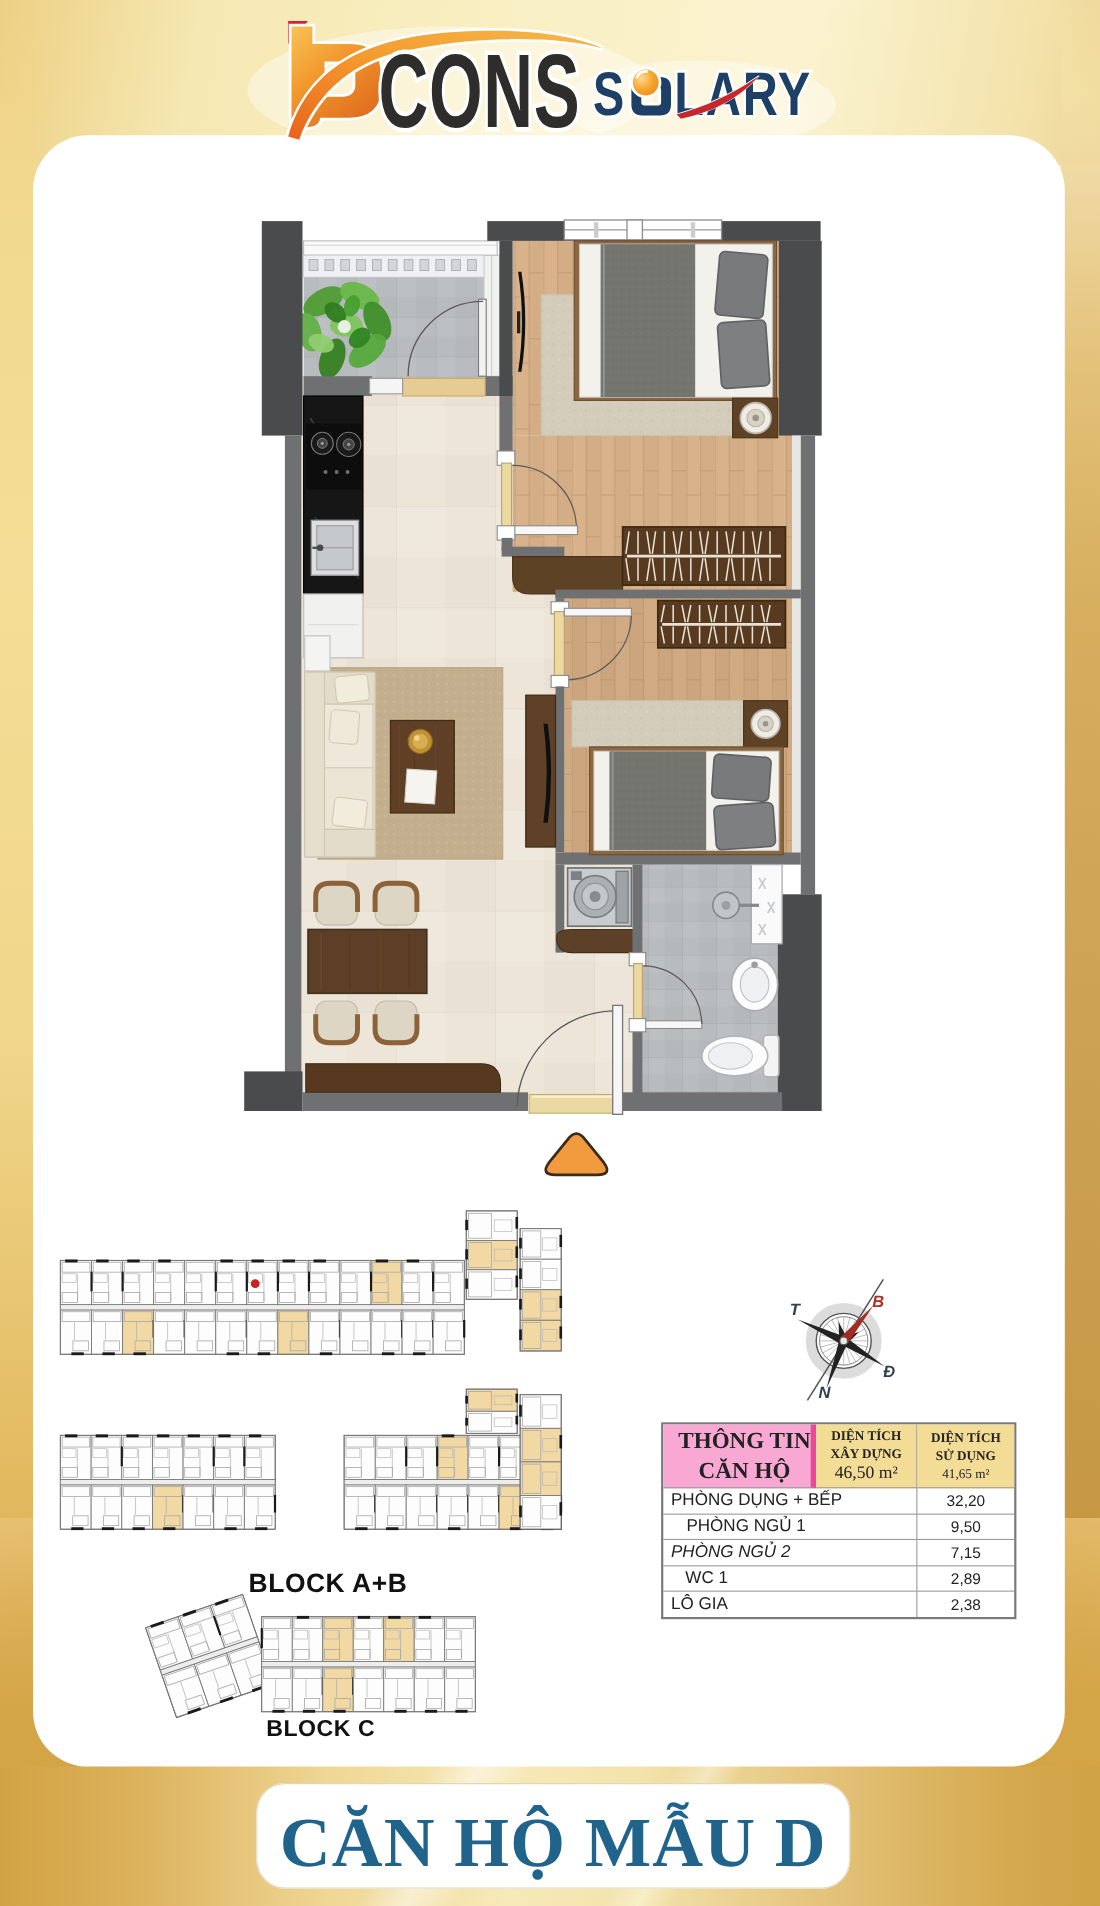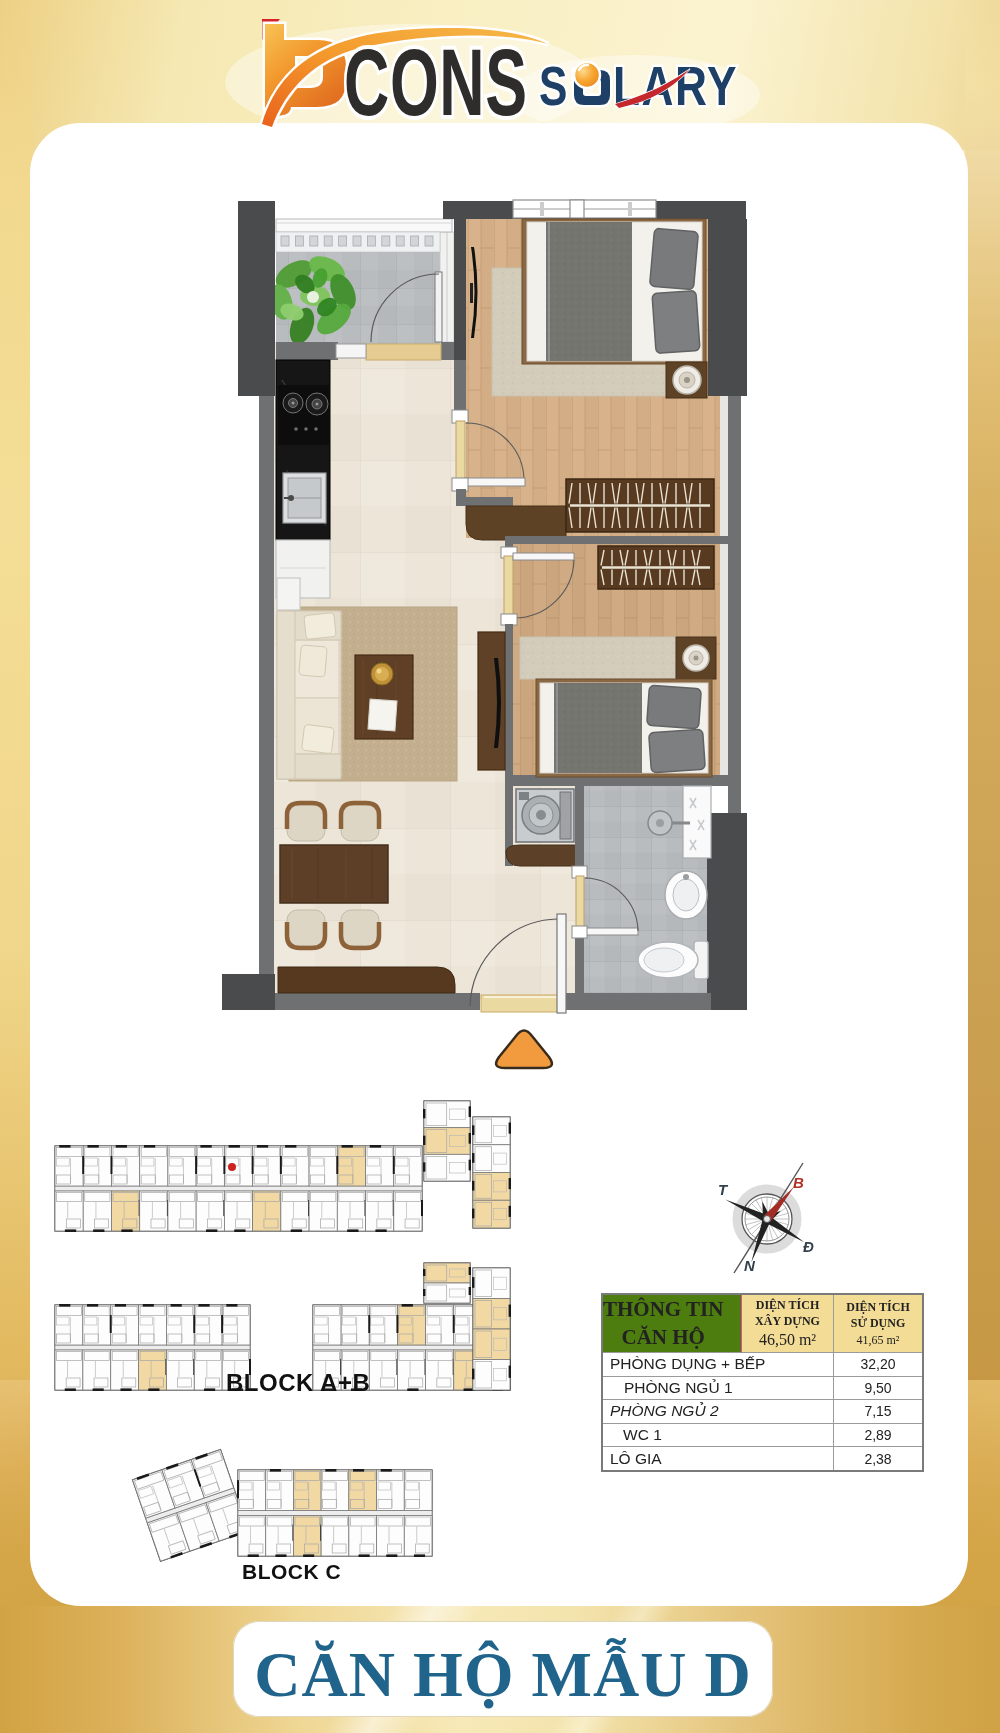--- a/index.html
+++ b/index.html
@@ -978,21 +978,21 @@
       <rect x="475" y="1331.0" width="16.650000000000002" height="26.5" fill="none" stroke="#a5a5a5" stroke-width="0.7"></rect>
       <rect x="493.35" y="1338.15" width="12.95" height="12.200000000000001" fill="none" stroke="#b5b5b5" stroke-width="0.6"></rect>
       <rect x="473" y="1359.5" width="37" height="30.5" fill="#fdfdfd" stroke="#777777" stroke-width="0.8"></rect>
       <rect x="475" y="1361.5" width="16.650000000000002" height="26.5" fill="none" stroke="#a5a5a5" stroke-width="0.7"></rect>
       <rect x="493.35" y="1368.65" width="12.95" height="12.200000000000001" fill="none" stroke="#b5b5b5" stroke-width="0.6"></rect>
       <rect x="472" y="1368.65" width="2.4" height="10.674999999999999" fill="#1a1a1a"></rect>
       <rect x="508.6" y="1365.6" width="2.4" height="12.200000000000001" fill="#1a1a1a"></rect>
     </g>
 </svg>
 
-<div class="abs" style="left:226px;top:1369px;width:200px;font-weight:bold;font-size:24px;color:#111;letter-spacing:0.5px;">BLOCK A+B</div>
+<div class="abs" style="left:226px;top:1426px;width:200px;font-weight:bold;font-size:24px;color:#111;letter-spacing:0.5px;">BLOCK A+B</div>
 
 <svg class="abs" style="left:120px;top:1440px;" width="340" height="150" viewBox="120 1440 340 150">
 
 <g transform="translate(7,-10) rotate(-19 238 1540)">
 <g>
         <rect x="148" y="1456" width="93" height="86" fill="#ffffff" stroke="#4a4a4a" stroke-width="1.2"></rect>
         <rect x="148" y="1496.5" width="93" height="5" fill="#ededed" stroke="#8a8a8a" stroke-width="0.7"></rect>
         <rect x="148.0" y="1456" width="31.0" height="40.5" fill="#fdfdfd" stroke="#777777" stroke-width="0.8"></rect>
         <rect x="148.0" y="1501.5" width="31.0" height="40.5" fill="#fdfdfd" stroke="#777777" stroke-width="0.8"></rect>
         <rect x="149.5" y="1457.5" width="28.0" height="9" fill="none" stroke="#a5a5a5" stroke-width="0.7"></rect>
@@ -1156,21 +1156,21 @@
 <polygon points="794.0,1186.8 770.4,1221.9 765.1,1221.3 763.6,1216.1" fill="#a32b23"></polygon>
 <circle cx="767" cy="1219" r="3.5" fill="#e8e8e8" stroke="#555555" stroke-width="1"></circle>
 <text x="718" y="1195" font-size="15" font-weight="bold" font-style="italic" fill="#33404e" font-family="Liberation Sans,sans-serif">T</text>
 <text x="793" y="1188" font-size="15" font-weight="bold" font-style="italic" fill="#b03026" font-family="Liberation Sans,sans-serif">B</text>
 <text x="803" y="1252" font-size="15" font-weight="bold" font-style="italic" fill="#33404e" font-family="Liberation Sans,sans-serif">Đ</text>
 <text x="744" y="1271" font-size="15" font-weight="bold" font-style="italic" fill="#33404e" font-family="Liberation Sans,sans-serif">N</text>
 </svg>
 
 <div class="abs" style="left:601px;top:1293px;width:319px;border:2px solid #7a7a7a;background:#fff;color:#222;">
 <div style="display:grid;grid-template-columns:139px 92px 88px;">
-<div style="background:#4d7c0f;border-right:1px solid #ec4899;border-bottom:1px solid #9a9a9a;height:57px;display:flex;align-items:center;justify-content:flex-start;">
+<div style="background:#f9a8d4;border-right:5px solid #ec4899;border-bottom:1px solid #9a9a9a;height:57px;display:flex;align-items:center;justify-content:flex-end;">
         <div style="text-align:center;font-family:'Liberation Serif',serif;font-weight:bold;font-size:21px;line-height:1.3;">THÔNG TIN<br>CĂN HỘ</div>
       </div>
 <div style="background:#f3dc95;border-right:1px solid #9a9a9a;border-bottom:1px solid #9a9a9a;height:57px;display:flex;align-items:center;justify-content:center;">
         <div style="text-align:center;font-family:'Liberation Serif',serif;font-weight:bold;font-size:12px;line-height:1.35;">DIỆN TÍCH<br>XÂY DỰNG<br><span style="font-weight:normal;font-size:16px;">46,50 m²</span></div>
       </div>
 <div style="background:#f3dc95;border-bottom:1px solid #9a9a9a;height:57px;display:flex;align-items:center;justify-content:center;">
         <div style="text-align:center;font-family:'Liberation Serif',serif;font-weight:bold;font-size:12px;line-height:1.35;">DIỆN TÍCH<br>SỬ DỤNG<br><span style="font-weight:normal;font-size:12px;">41,65 m²</span></div>
       </div>
 <div style="grid-column:1/3;border-right:1px solid #9a9a9a;border-bottom:1px solid #9a9a9a;height:22.6px;display:flex;align-items:center;padding-left:7px;font-size:15.5px;white-space:nowrap;">PHÒNG DỤNG + BẾP</div>
 <div style="border-bottom:1px solid #9a9a9a;height:22.6px;display:flex;align-items:center;justify-content:center;font-size:14px;">32,20</div>

